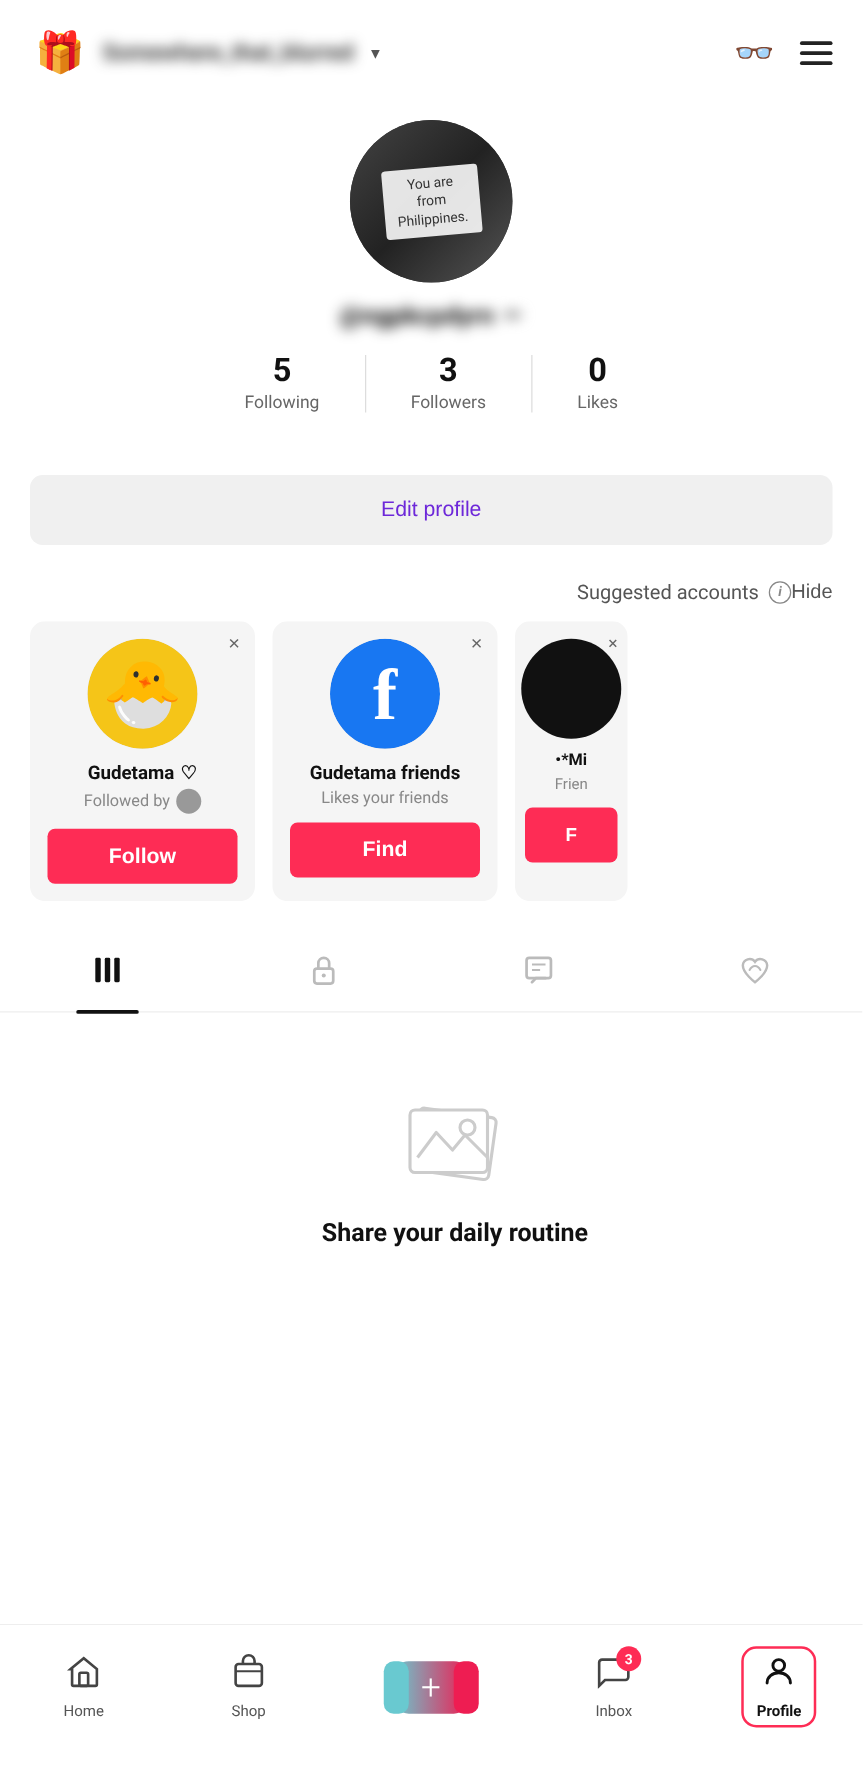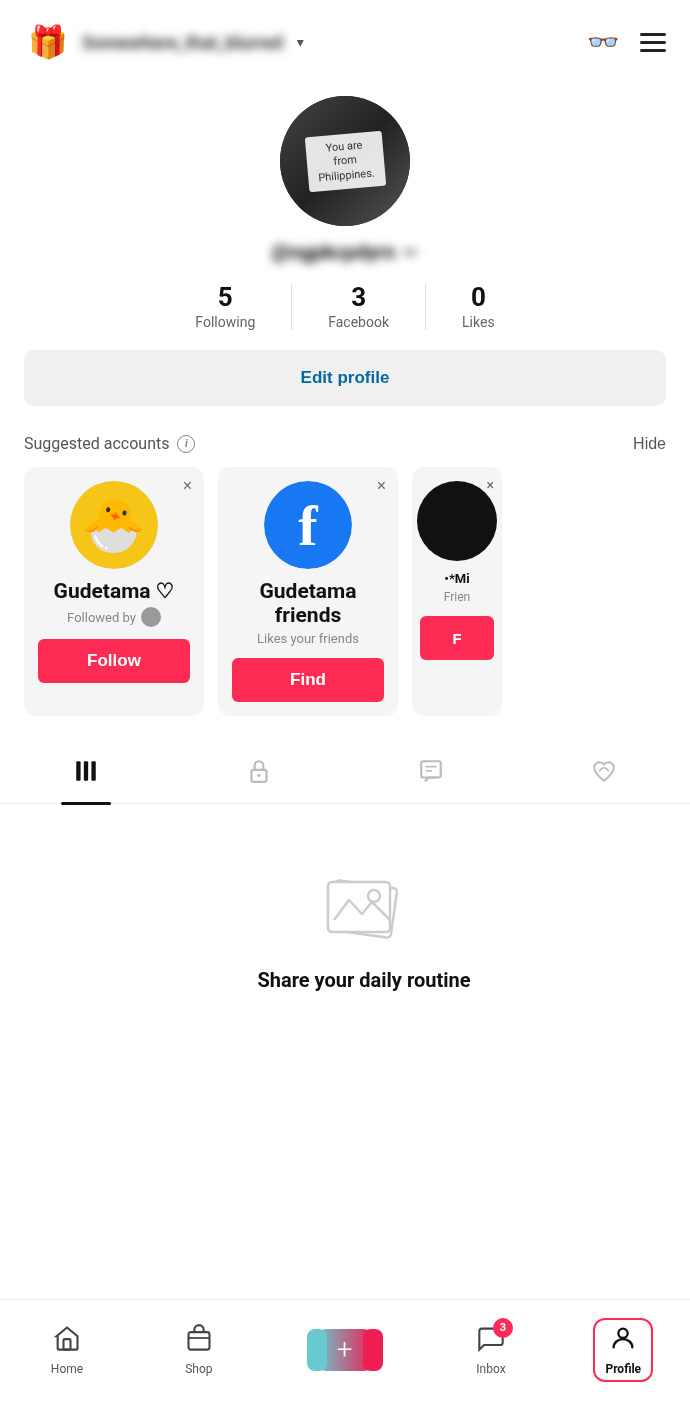--- a/index.html
+++ b/index.html
@@ -159,37 +159,38 @@
       padding: 0 24px;
       margin-bottom: 28px;
     }
     .action-btn {
       flex: 1;
       height: 56px;
       border-radius: 10px;
       border: none;
       background: #f0f0f0;
       font-size: 17px;
-      font-weight: 700;
-      color: #0369a1;
+      font-weight: 400;
+      color: #6d28d9;
       cursor: pointer;
       display: flex;
       align-items: center;
       justify-content: center;
+      margin-top: 30px;
     }
 
     
     .suggested-section {
       width: 100%;
       padding: 0 24px;
     }
     .suggested-header {
       display: flex;
       align-items: center;
-      justify-content: space-between;
+      justify-content: flex-end;
       margin-bottom: 14px;
     }
     .suggested-title {
       display: flex;
       align-items: center;
       gap: 8px;
       font-size: 16px;
       color: #555;
     }
     .info-icon {
@@ -267,21 +268,21 @@
       border-radius: 50%;
       display: flex;
       align-items: center;
       justify-content: center;
       color: #fff;
       font-size: 58px;
       font-weight: 900;
       font-family: Georgia, serif;
     }
     .card-name {
-      font-size: 21px;
+      font-size: 15px;
       font-weight: 700;
       color: #111;
       text-align: center;
       margin-bottom: 4px;
       display: flex;
       align-items: center;
       gap: 5px;
     }
     .card-sub {
       font-size: 13px;
@@ -525,21 +526,21 @@
     <span class="verified-icon">✏</span>
   </div>
 
   <div class="stats-row">
     <div class="stat-item">
       <span class="stat-number">5</span>
       <span class="stat-label">Following</span>
     </div>
     <div class="stat-item">
       <span class="stat-number">3</span>
-      <span class="stat-label">Facebook</span>
+      <span class="stat-label">Followers</span>
     </div>
     <div class="stat-item">
       <span class="stat-number">0</span>
       <span class="stat-label">Likes</span>
     </div>
   </div>
 </div>
 
 <div class="action-buttons">
   <button class="action-btn">Edit profile</button>

